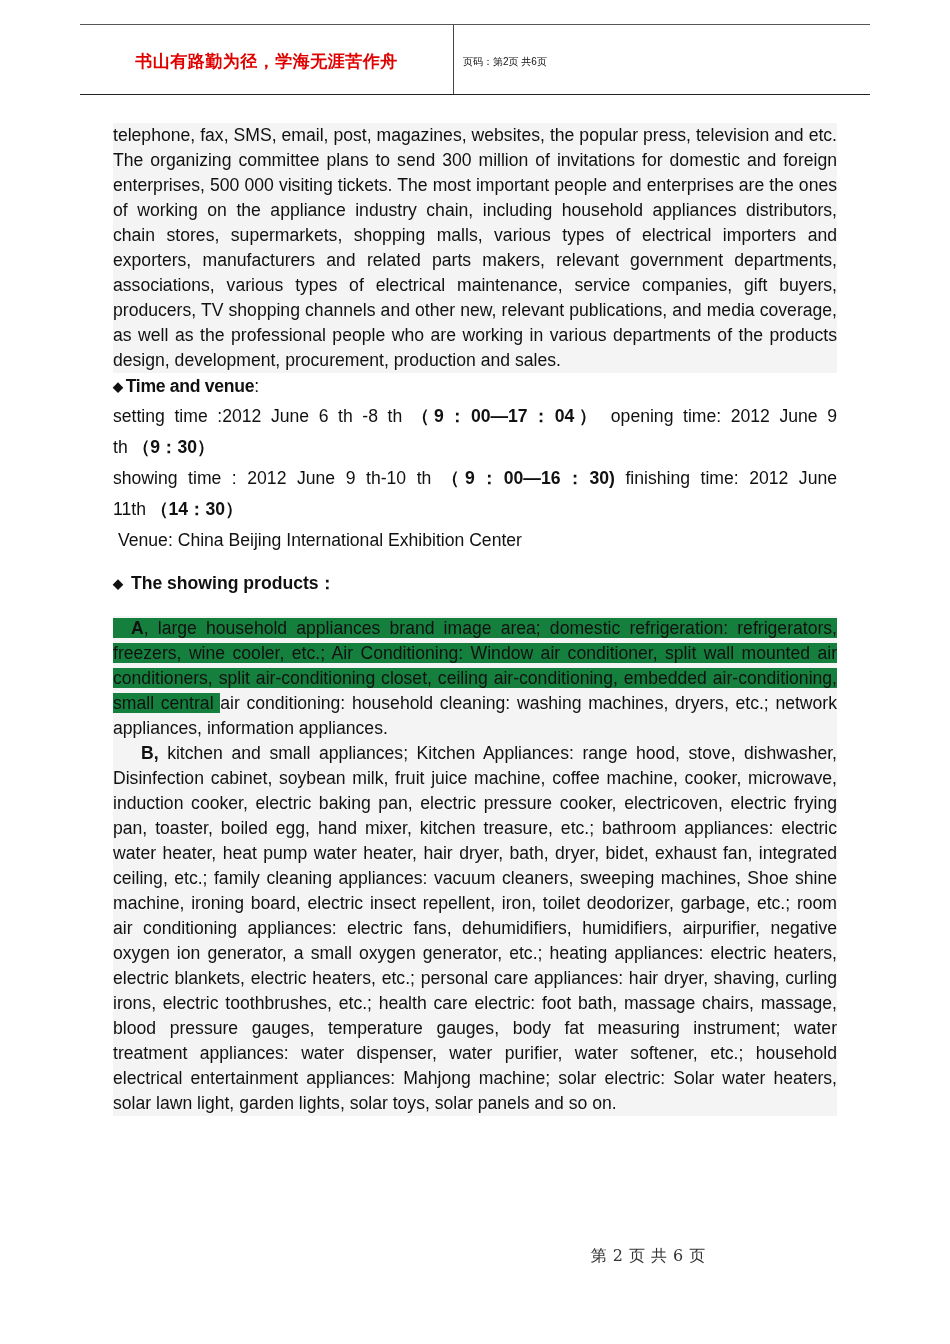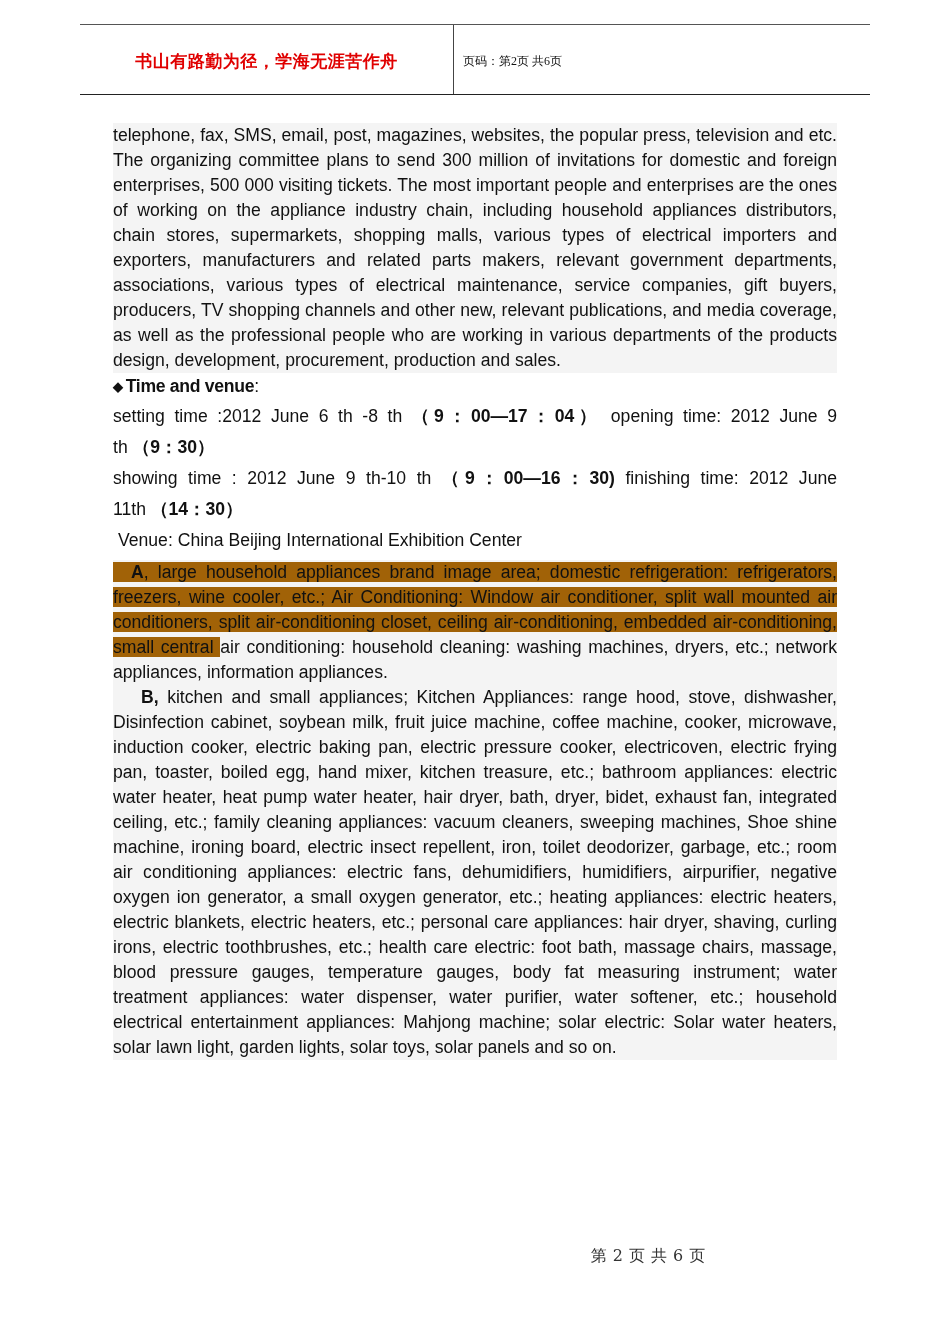--- a/index.html
+++ b/index.html
@@ -6,26 +6,26 @@
   body { width: 950px; height: 1344px; position: relative; overflow: hidden;
          font-family: "Liberation Sans", sans-serif; color: #111; }
   .header { position: absolute; left: 80px; top: 24px; width: 790px; height: 69px;
             border-top: 1px solid #555; border-bottom: 1px solid #222; display: flex; }
   .h-cell { box-sizing: border-box; height: 100%; }
   .h-left { width: 201px; border-right: 1px solid #777; padding: 3px 0 0 9px;
             font-size: 15px; line-height: 19px; color: #111; }
   .h-mid { width: 374px; border-right: 1px solid #444; display: flex; align-items: center;
            justify-content: center; color: #e00000; font-size: 17px; font-weight: bold;
            font-family: "DejaVu Sans", sans-serif; letter-spacing: 0.5px; padding-top: 4px; }
-  .h-right { flex: 1; display: flex; align-items: center; padding-left: 9px; font-size: 12px;
-             padding-top: 4px; font-family: Liberation Serif, serif; }
+  .h-right { flex: 1; display: flex; align-items: center; padding-left: 9px; font-size: 10px;
+             padding-top: 4px; font-family: Liberation Sans, sans-serif; }
   .content { position: absolute; left: 113px; top: 123px; width: 724px; font-size: 17.6px; }
   .para { text-align: justify; line-height: 25px; margin: 0; }
   .shaded { background: #f4f4f4; }
-  .hl { background: #a16207; }
+  .hl { background: #15803d; }
   .section-head { margin: 0; line-height: 26px; font-weight: bold; letter-spacing: -0.3px; }
   .section-head .colon { font-weight: normal; }
   .diamond { font-size: 13px; margin-right: 3px; position: relative; top: -1px; }
   .time-line { line-height: 31px; margin: 0; text-align: justify; text-align-last: justify; }
   .time-line.last { text-align-last: left; }
   .b { font-weight: bold; }
   .venue { line-height: 31px; margin: 0 0 0 5px; }
   .products-head { margin-top: 14px; line-height: 26px; font-weight: bold; }
   .footer { position: absolute; top: 1246px; left: 0; width: 950px; text-align: center;
             font-family: "DejaVu Serif", serif; font-size: 16px; color: #333; padding-left: 346px; box-sizing: border-box; }
@@ -55,20 +55,24 @@
   </p>
   <p class="time-line">
     <span>showing time : 2012 June 9 th-10 th </span><span class="b">（9：00—16：30)</span>
     <span>finishing time: 2012 June</span>
   </p>
   <p class="time-line last">
     <span>11th </span><span class="b">（14：30）</span>
   </p>
   <p class="venue">Venue: China Beijing International Exhibition Center</p>
 
+  <p class="products-head">
+    <span class="diamond">◆</span>
+    <span>The showing products：</span>
+  </p>
 
   <p class="para shaded" style="margin-top:4px;">
     <span class="hl" style="padding-left:18px;"><span class="b">A</span><span>, large household appliances brand image area; domestic refrigeration: refrigerators, freezers, wine cooler, etc.; Air Conditioning: Window air conditioner, split wall mounted air conditioners, split air-conditioning closet, ceiling air-conditioning, embedded air-conditioning, small central </span></span><span>air conditioning: household cleaning: washing machines, dryers, etc.; network appliances, information appliances.</span>
   </p>
 
   <p class="para shaded" style="padding-top:0;">
     <span style="display:inline-block;width:28px;"></span><span class="b">B,</span><span> kitchen and small appliances; Kitchen Appliances: range hood, stove, dishwasher, Disinfection cabinet, soybean milk, fruit juice machine, coffee machine, cooker, microwave, induction cooker, electric baking pan, electric pressure cooker, electricoven, electric frying pan, toaster, boiled egg, hand mixer, kitchen treasure, etc.; bathroom appliances: electric water heater, heat pump water heater, hair dryer, bath, dryer, bidet, exhaust fan, integrated ceiling, etc.; family cleaning appliances: vacuum cleaners, sweeping machines, Shoe shine machine, ironing board, electric insect repellent, iron, toilet deodorizer, garbage, etc.; room air conditioning appliances: electric fans, dehumidifiers, humidifiers, airpurifier, negative oxygen ion generator, a small oxygen generator, etc.; heating appliances: electric heaters, electric blankets, electric heaters, etc.; personal care appliances: hair dryer, shaving, curling irons, electric toothbrushes, etc.; health care electric: foot bath, massage chairs, massage, blood pressure gauges, temperature gauges, body fat measuring instrument; water treatment appliances: water dispenser, water purifier, water softener, etc.; household electrical entertainment appliances: Mahjong machine; solar electric: Solar water heaters, solar lawn light, garden lights, solar toys, solar panels and so on.</span>
   </p>
 </div>
 

